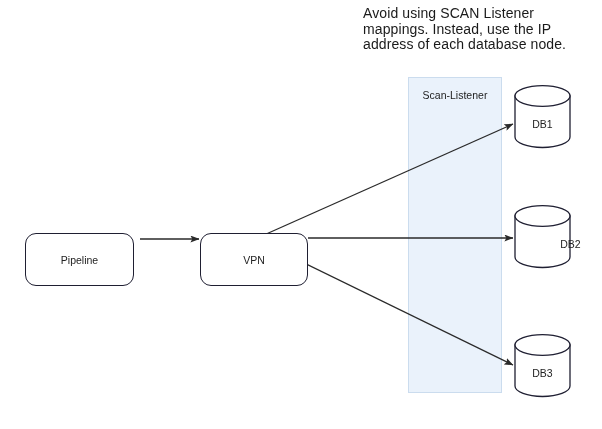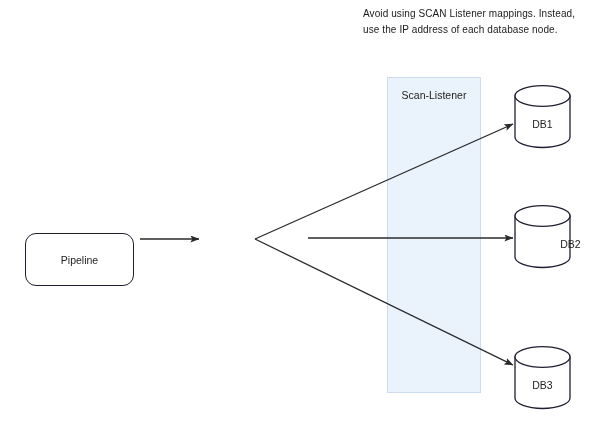--- a/index.html
+++ b/index.html
@@ -26,29 +26,29 @@
     top: 0;
     width: 602px;
     height: 429px;
     pointer-events: none;
   }
   .note {
     position: absolute;
     left: 363px;
     top: 6px;
     width: 225px;
-    font-size: 10px;
+    font-size: 14px;
     line-height: 15.5px;
     color: #1a1a1a;
     letter-spacing: 0.1px;
     white-space: pre-line;
   }
   .zone {
     position: absolute;
-    left: 387px;
+    left: 408px;
     top: 77px;
     width: 94px;
     height: 316px;
     background: #eaf2fb;
     border: 1px solid #cbdcee;
     box-sizing: border-box;
   }
   .zone-label {
     position: absolute;
     left: 0;
@@ -82,21 +82,21 @@
     position: absolute;
     left: 0;
     top: 0;
     width: 57px;
     text-align: center;
     font-size: 10.5px;
     color: #232323;
   }
   #db-1 { left: 514px; top: 85px; }
   #db-2 { left: 514px; top: 205px; }
-  #db-3 { left: 514px; top: 346px; }
+  #db-3 { left: 514px; top: 334px; }
   #db-1 .db-label { top: 33px; }
   #db-2 .db-label { top: 33px; margin-left: 28px; }
   #db-3 .db-label { top: 33px; }
 </style>
 </head>
 <body>
 
 <div id="canvas">
 
   <div class="note"><span>Avoid using SCAN Listener mappings. Instead, use the IP address of each database node.</span></div>
@@ -118,20 +118,23 @@
 
     <line x1="308" y1="238" x2="513" y2="238" stroke="#2a2a2a" stroke-width="1.3" marker-end="url(#arrowhead)"></line>
 
     <line x1="255" y1="239" x2="513" y2="365" stroke="#2a2a2a" stroke-width="1.3" marker-end="url(#arrowhead)"></line>
   </svg>
 
   <div class="node-box" id="node-pipeline">
     <span>Pipeline</span>
   </div>
 
+  <div class="node-box" id="node-vpn">
+    <span>VPN</span>
+  </div>
 
   <div class="db" id="db-1">
     <svg width="57" height="63" viewBox="0 0 57 63">
       <path d="M1,11 L1,52 A27.5,10.5 0 0 0 56,52 L56,11 Z" fill="#ffffff" stroke="#1f1f32" stroke-width="1.3"></path>
       <ellipse cx="28.5" cy="11" rx="27.5" ry="10.3" fill="#ffffff" stroke="#1f1f32" stroke-width="1.3"></ellipse>
     </svg>
     <div class="db-label">DB1</div>
   </div>
 
   <div class="db" id="db-2">

